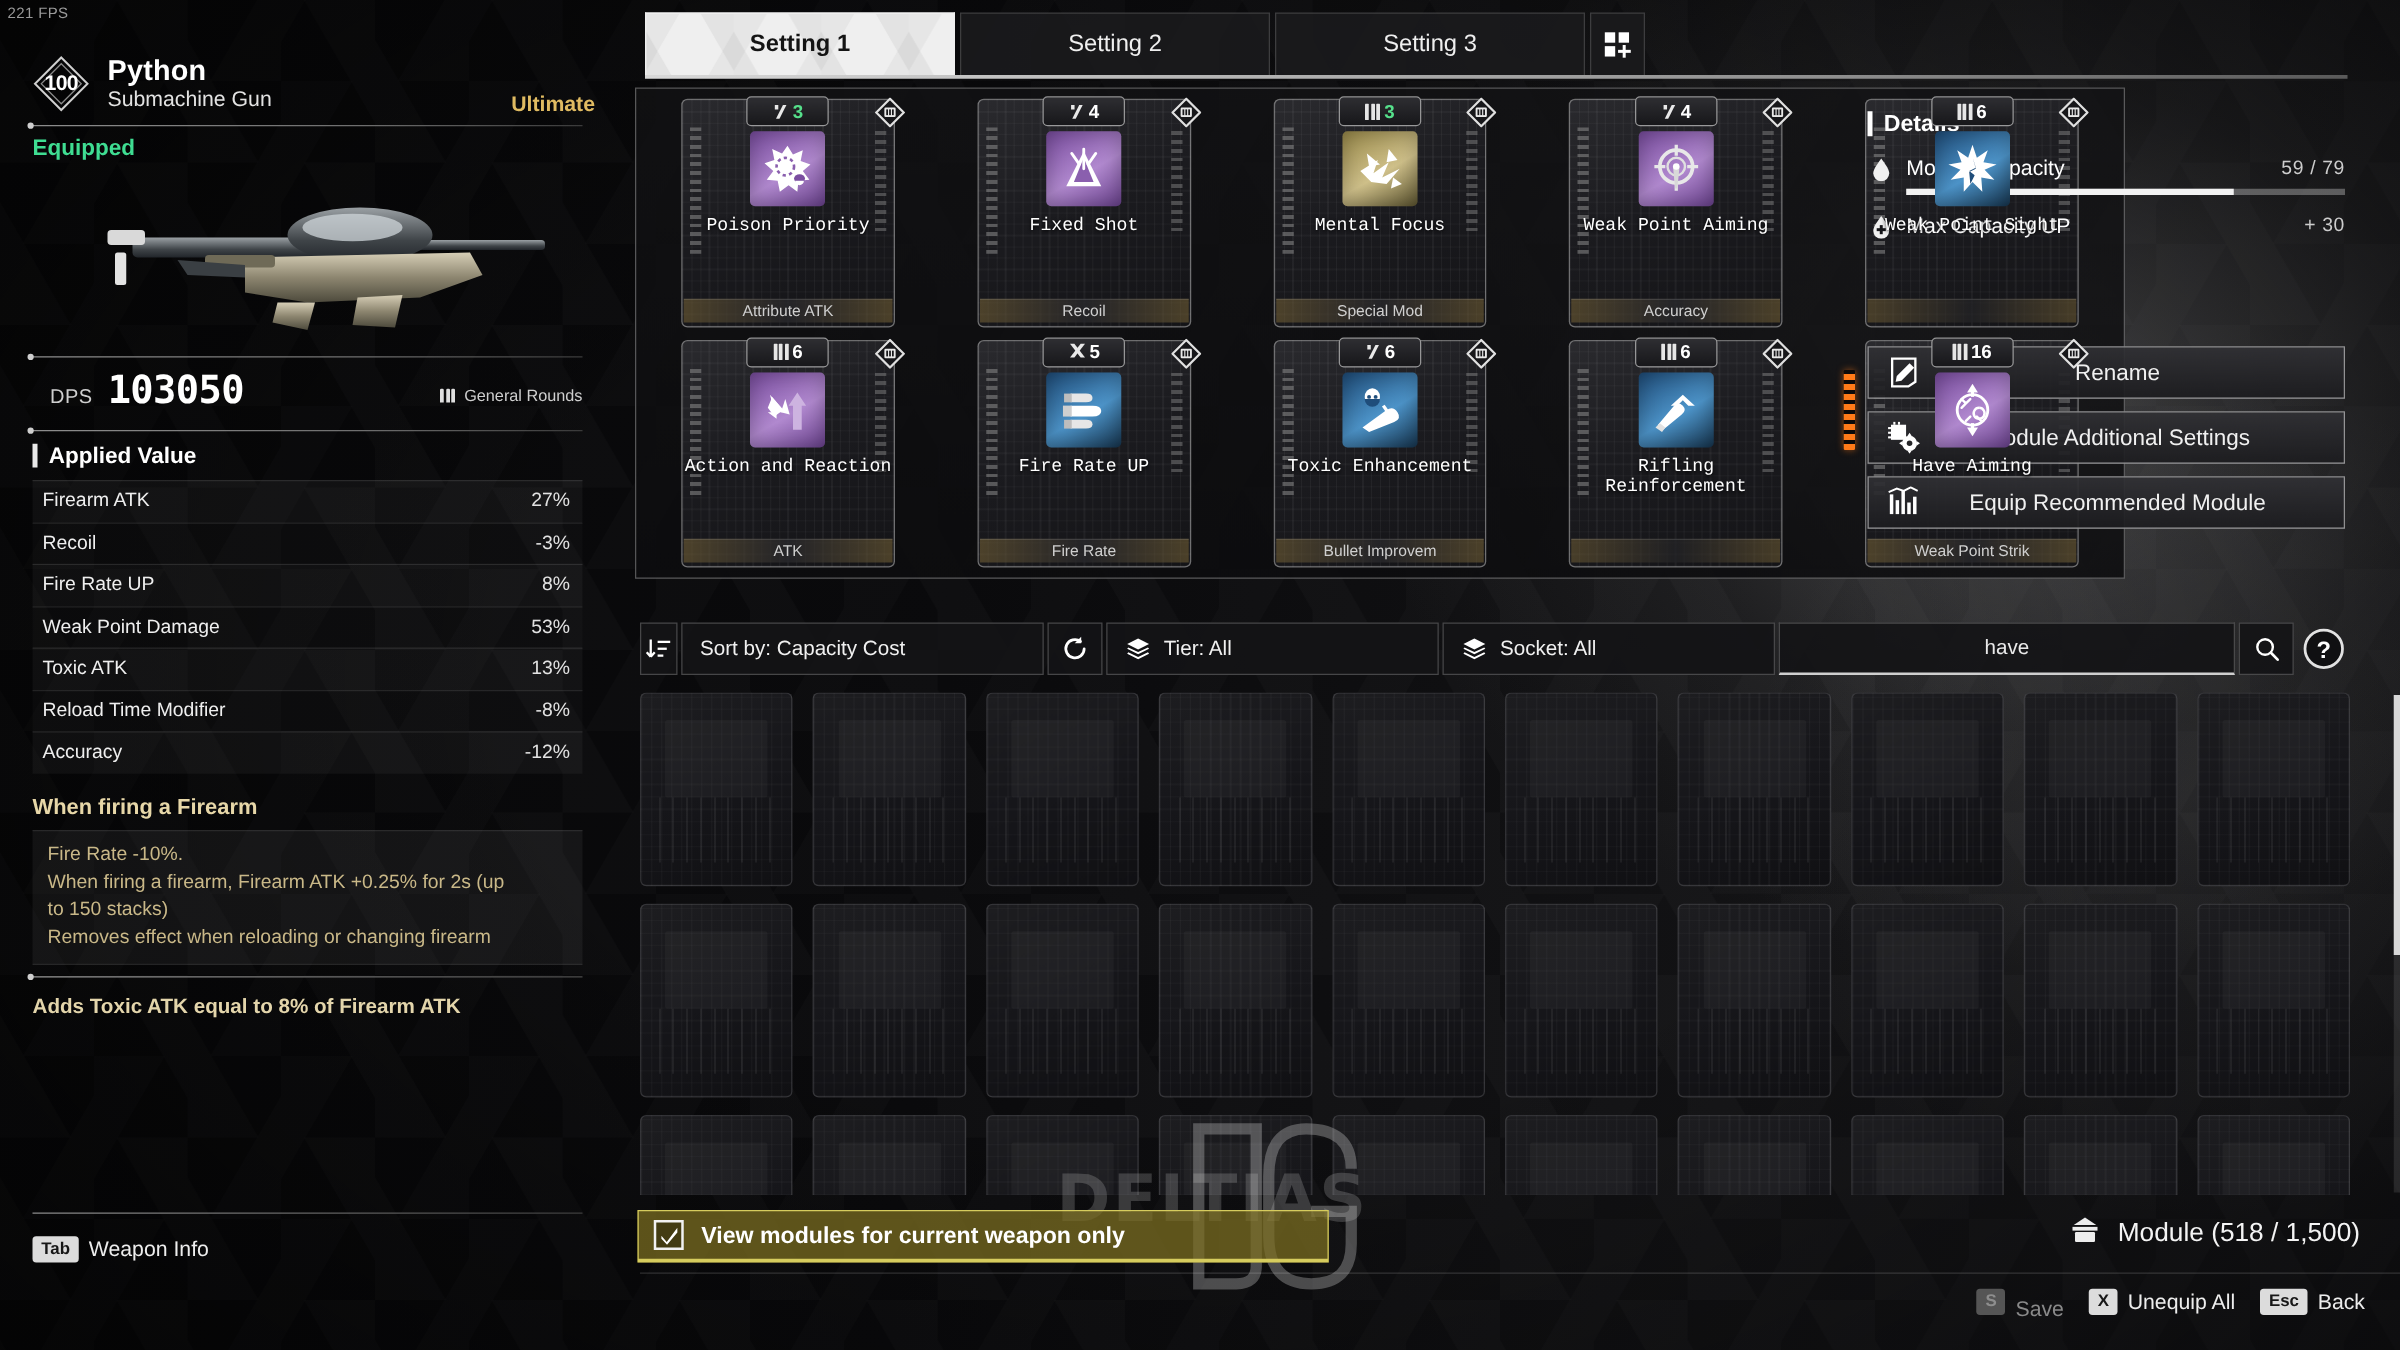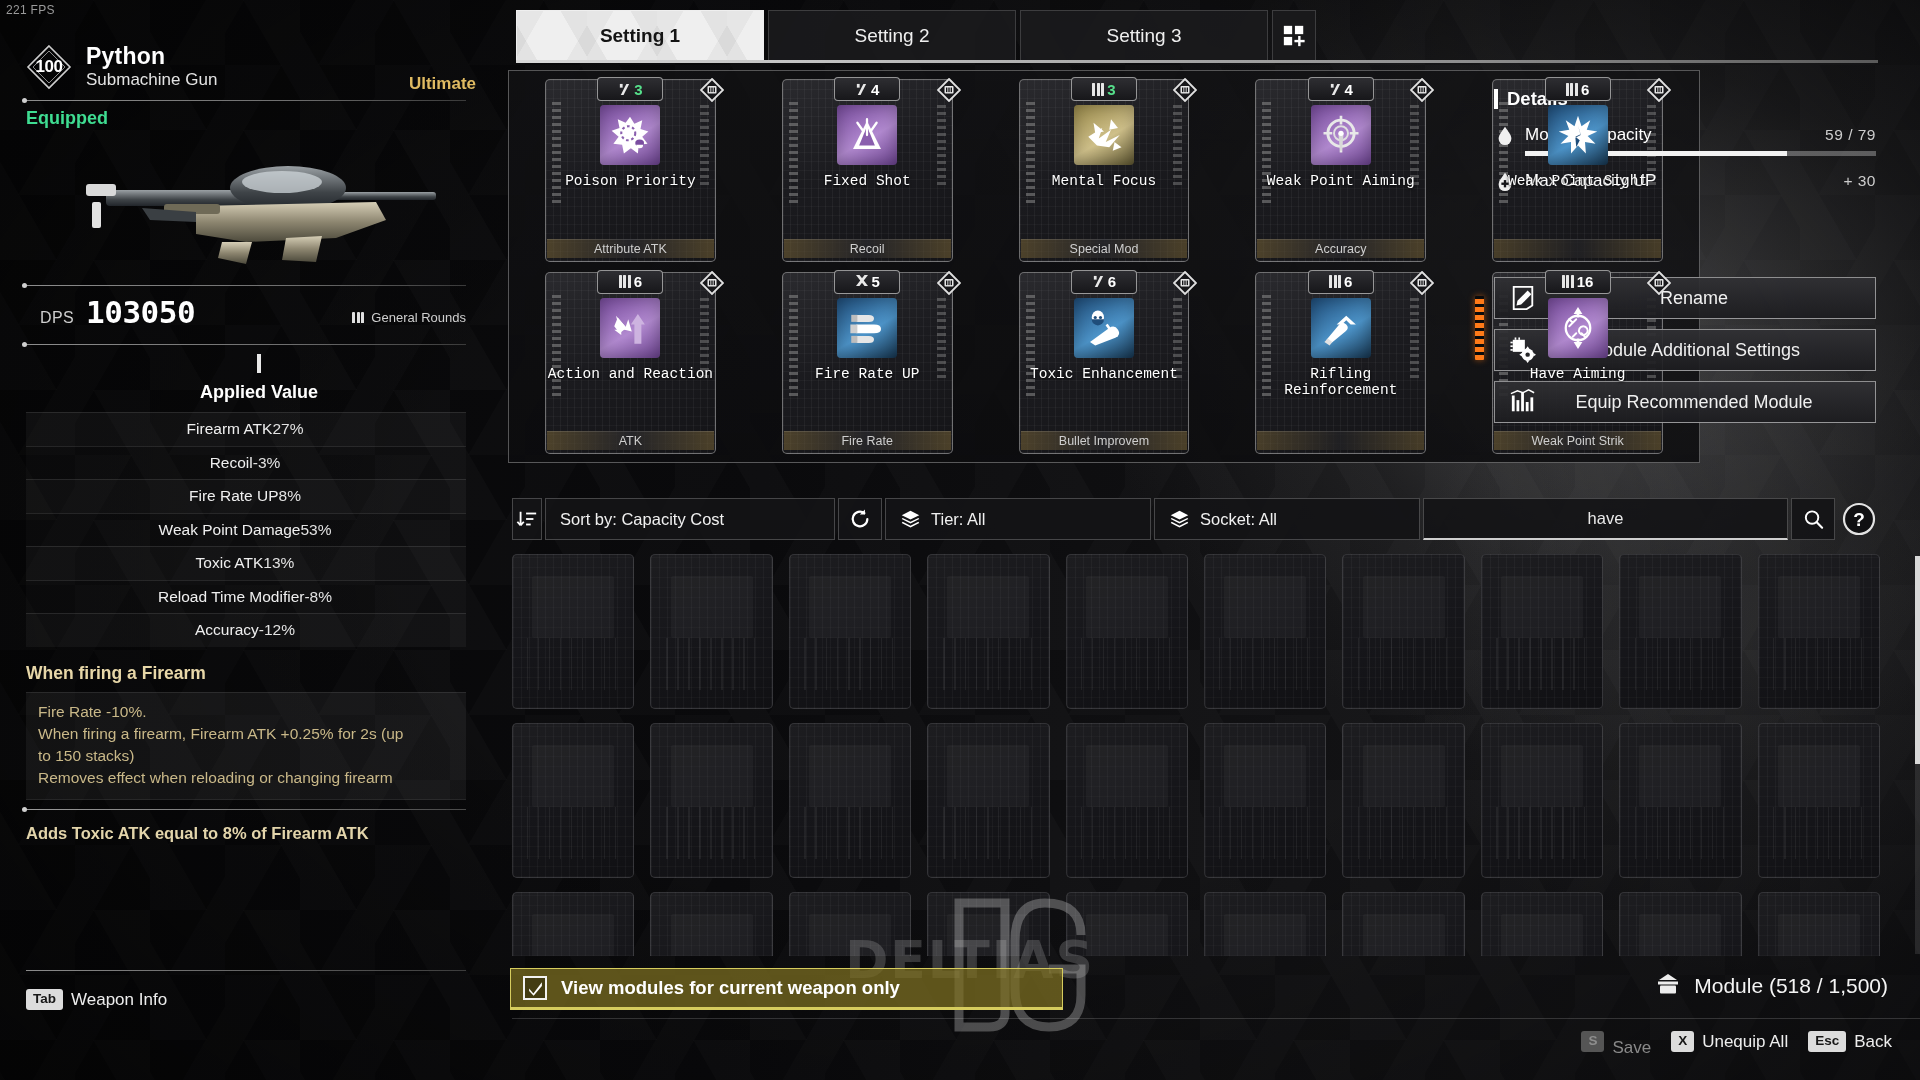--- a/index.html
+++ b/index.html
@@ -60,25 +60,25 @@
   .wep-img { height: 150px; display: flex; align-items: center; justify-content: center; margin-top: 2px; }
 
   .dps-row { display: flex; align-items: baseline; padding: 8px 26px 10px 40px; }
   .dps-lbl { font-size: 16px; color: #cfcfcf; letter-spacing: .4px; }
   .dps-val { font-size: 31px; font-weight: 700; color: #fff; margin-left: 12px; letter-spacing: -.5px;
              font-family: "DejaVu Sans Mono", monospace; }
   .ammo { margin-left: auto; display: flex; align-items: center; gap: 7px; font-size: 13px; color: #cfcfcf; }
   .ammo-icon { display: flex; gap: 1.5px; align-items: flex-end; }
   .ammo-icon i { display: block; width: 3px; height: 11px; background: #e0e0e0; border-radius: 1px 1px 0 0; }
 
-  .sec-title { display: flex; align-items: center; gap: 9px; padding: 9px 0 9px 26px; font-size: 18px; color: #fff; font-weight: 600; flex-direction: column; }
+  .sec-title { display: flex; align-items: center; gap: 9px; padding: 9px 0 9px 26px; font-size: 18px; color: #fff; font-weight: 600; }
   .sec-bar { width: 4px; height: 19px; background: #e9e9e9; }
 
   .stat-list { padding: 0 26px 0 26px; }
-  .stat-row { display: flex; align-items: center; justify-content: center;
+  .stat-row { display: flex; align-items: center; justify-content: space-between;
               height: 33.5px; padding: 0 10px 0 8px; font-size: 15.5px;
               border-top: 1px solid rgba(255,255,255,0.10); }
   .stat-row:nth-child(odd)  { background: rgba(255,255,255,0.045); }
   .stat-row:nth-child(even) { background: rgba(255,255,255,0.022); }
   .stat-row .k { color: #efefef; }
   .stat-row .v { color: #e2e2e2; }
 
   .eff-title { padding: 16px 0 8px 26px; font-size: 17.5px; color: #e7d7a8; font-weight: 600; }
   .eff-box { margin: 0 26px; background: rgba(255,255,255,0.055); border-top: 1px solid rgba(255,255,255,0.09);
              border-bottom: 1px solid rgba(255,255,255,0.07); padding: 8px 10px 10px 12px; }

